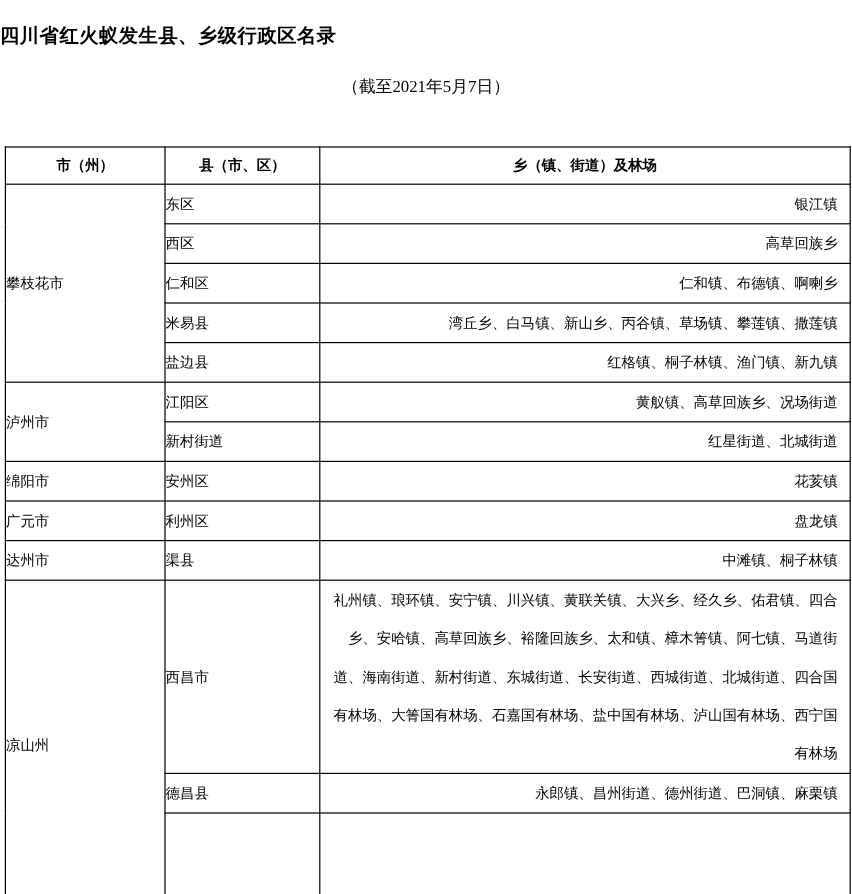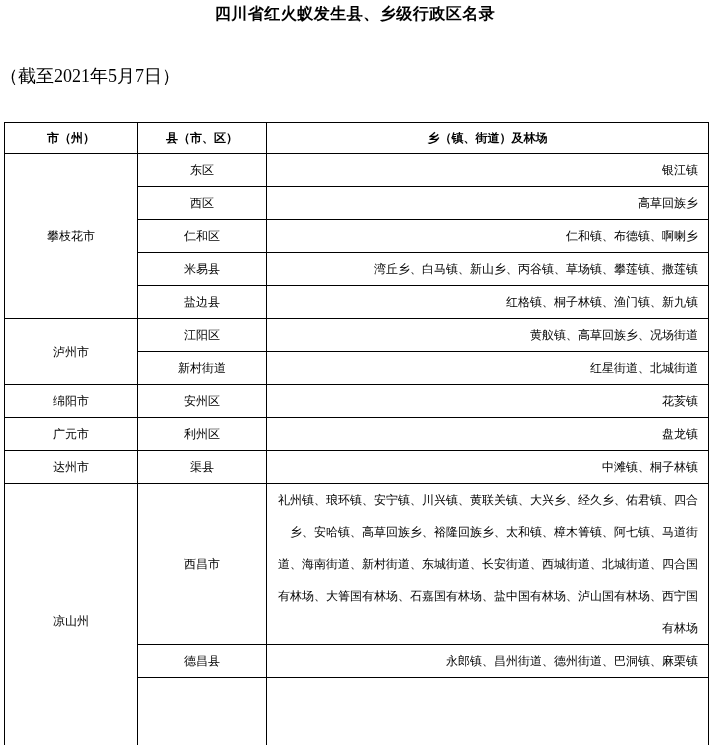--- a/index.html
+++ b/index.html
@@ -8,31 +8,31 @@
     overflow: hidden;
     background: #ffffff;
   }
   body {
     position: relative;
     font-family: "Liberation Serif", "DejaVu Serif", serif;
     color: #000000;
   }
   .page-title {
     position: absolute;
-    top: 4px; left: 0; width: 710px;
-    text-align: center;
+    top: 20px; left: 0; width: 710px;
+    text-align: left;
     font-size: 16px;
     font-weight: bold;
     letter-spacing: 0.5px;
   }
   .page-subtitle {
     position: absolute;
     top: 64px; left: 0; width: 710px;
-    text-align: left;
-    font-size: 18px;
+    text-align: center;
+    font-size: 14px;
     font-weight: normal;
   }
   table.region-table {
     position: absolute;
     top: 122px; left: 4px;
     width: 704px;
     border-collapse: collapse;
     table-layout: fixed;
   }
   col.c1 { width: 133px; }
@@ -46,21 +46,21 @@
   thead th {
     height: 30px;
     line-height: 30px;
     text-align: center;
     font-weight: bold;
   }
   td {
     line-height: 32px;
     font-weight: normal;
   }
-  td.city, td.county { text-align: center; }
+  td.city, td.county { }
   td.townships {
     text-align: right;
     padding: 0 10px;
   }
   tr.partial-row td { height: 80px; }
 </style>
 </head>
 <body>
 
 <div class="page-title">四川省红火蚁发生县、乡级行政区名录</div>

